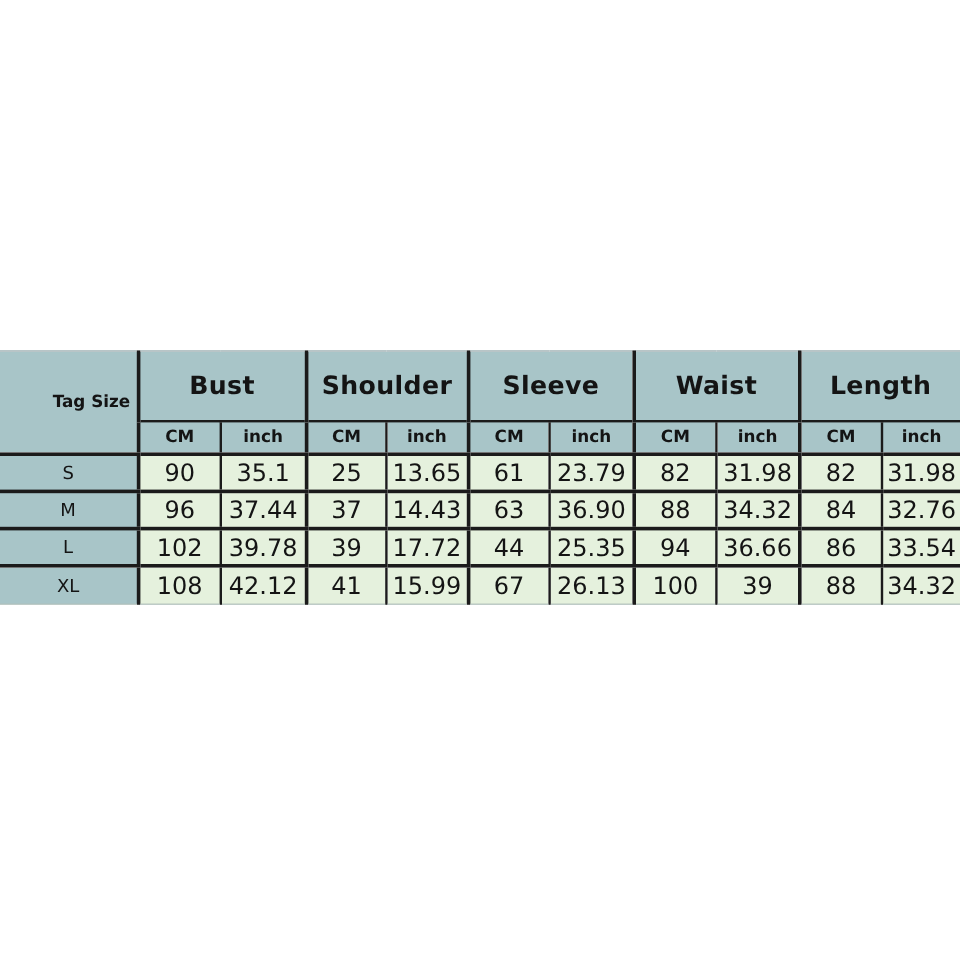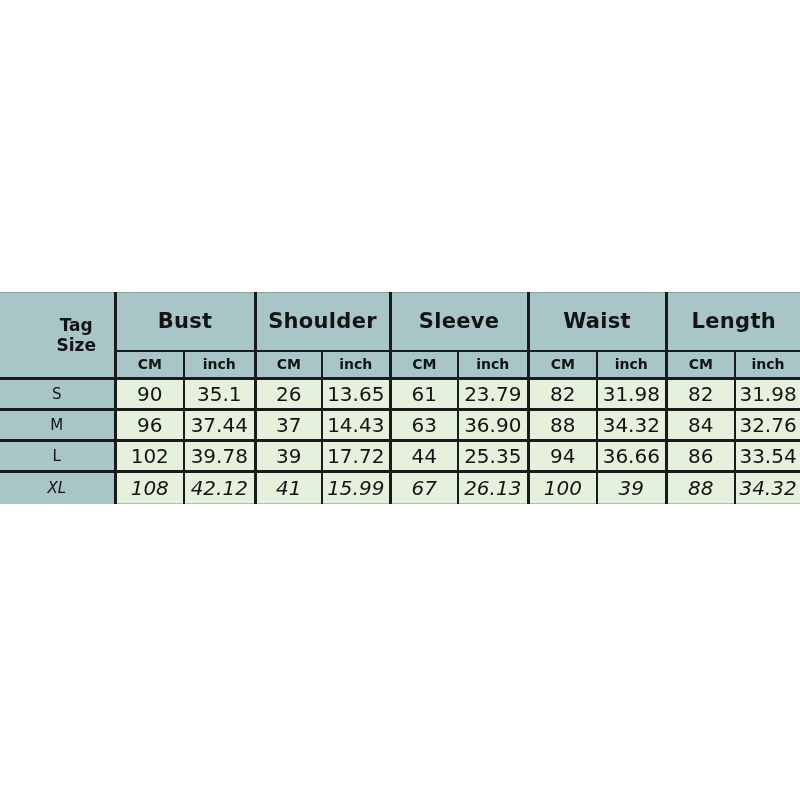--- a/index.html
+++ b/index.html
@@ -33,21 +33,21 @@
   th, td {
     border: 2px solid var(--bd);
     padding: 0;
     text-align: center;
     vertical-align: middle;
     overflow: hidden;
   }
   
   th { background: var(--blue); }
   .corner {
-    font-size: 17px;
+    font-size: 14px;
     font-weight: 700;
     padding-left: 39px;
   }
   .group-h {
     font-size: 21px;
     font-weight: 700;
     letter-spacing: 0.3px;
   }
   .units {
     font-size: 14px;
@@ -70,21 +70,21 @@
   tr.data-row  { height: 31px; }
   tr.data-row.last { height: 32px; }
   
   .gsep { border-left-width: 3px; }          
   .thick-b { border-bottom-width: 3px; }     
   tr.data-row td { border-top-width: 3px; border-bottom-width: 3px; }
   
   .first-col { border-left: 0; }
   .last-col { border-right: 0; text-align: center; }
   tr.group-row th { border-top: 1px solid #8aa0a3; }
-  tr.data-row.last td { border-bottom: 1px solid #aebfba; font-style: italic; }
+  tr.data-row.last td { border-bottom: 1px solid #aebfba; }
 </style>
 </head>
 <body>
 
 <div class="canvas">
   <table class="size-table">
     <colgroup>
       <col style="width:115px">
       <col style="width:69px">
         <col style="width:71px">
@@ -116,21 +116,21 @@
         <th class="units gsep thick-b">CM</th>
         <th class="units thick-b">inch</th>
         <th class="units gsep thick-b">CM</th>
         <th class="units thick-b last-col">inch</th>
       </tr>
 
       <tr class="data-row">
         <td class="rowlabel first-col">S</td>
         <td class="val gsep">90</td>
         <td class="val">35.1</td>
-        <td class="val gsep">26</td>
+        <td class="val gsep">25</td>
         <td class="val">13.65</td>
         <td class="val gsep">61</td>
         <td class="val">23.79</td>
         <td class="val gsep">82</td>
         <td class="val">31.98</td>
         <td class="val gsep">82</td>
         <td class="val last-col">31.98</td>
       </tr>
 
       <tr class="data-row">

